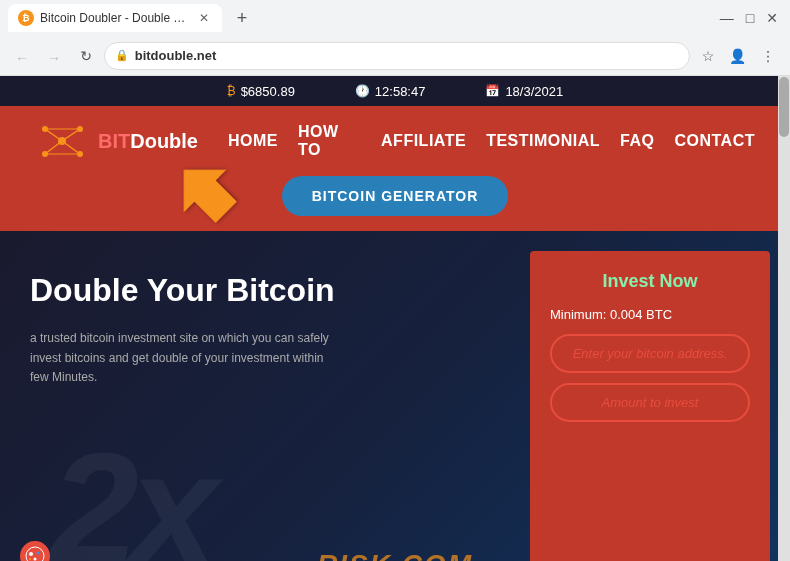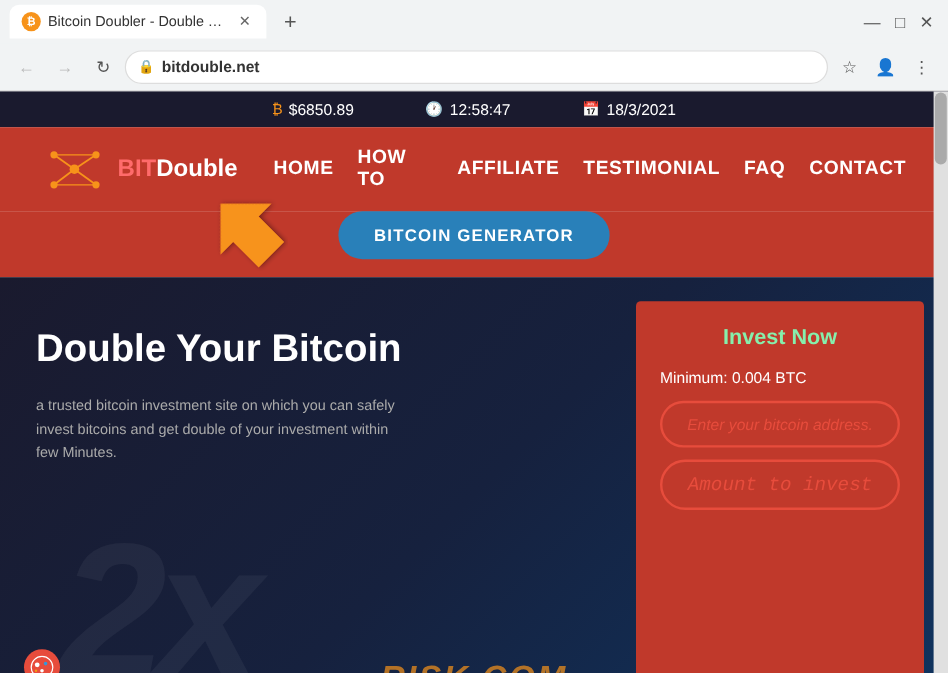--- a/index.html
+++ b/index.html
@@ -273,26 +273,25 @@
       text-align: center;
       font-style: italic;
     }
     .invest-input-2 {
       width: 100%;
       padding: 10px 15px;
       border: 2px solid #e74c3c;
       border-radius: 25px;
       background: transparent;
       color: #e74c3c;
-      font-size: 16px;
+      font-size: 13px;
       margin-top: 10px;
       cursor: pointer;
       text-align: center;
       font-style: italic;
-      font-family: Liberation Mono, monospace;
     }
 
     
     .arrow-pointer {
       position: absolute;
       top: 80px;
       left: 170px;
       width: 60px;
       height: 60px;
       z-index: 20;

